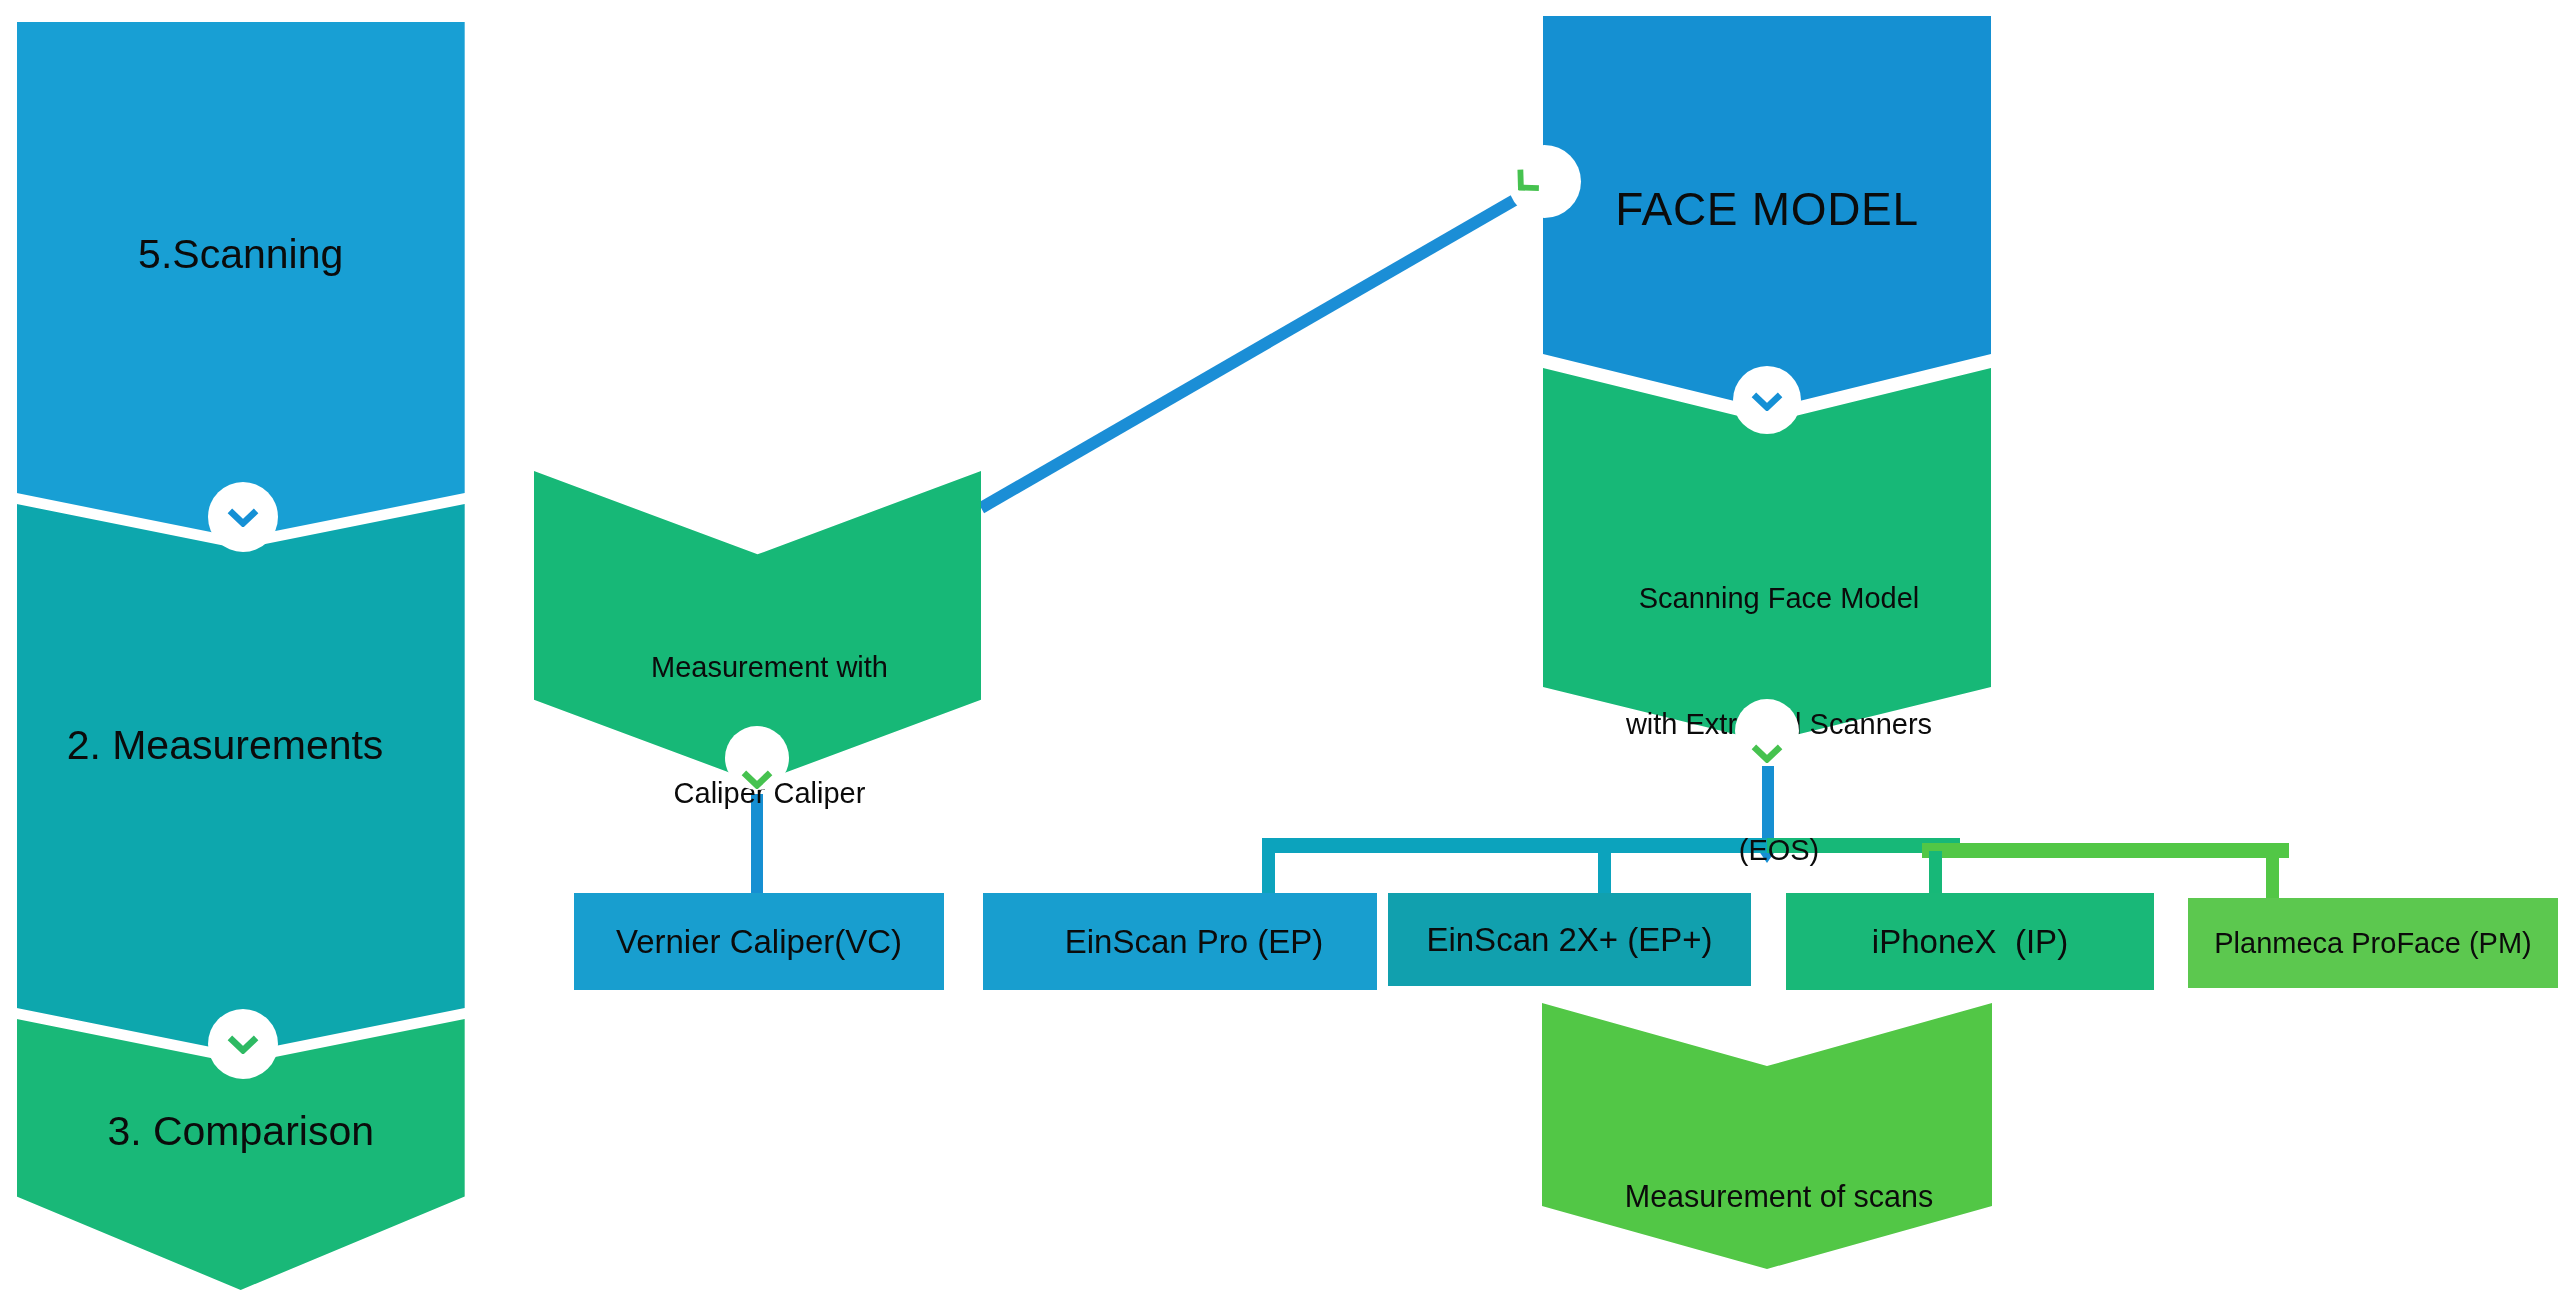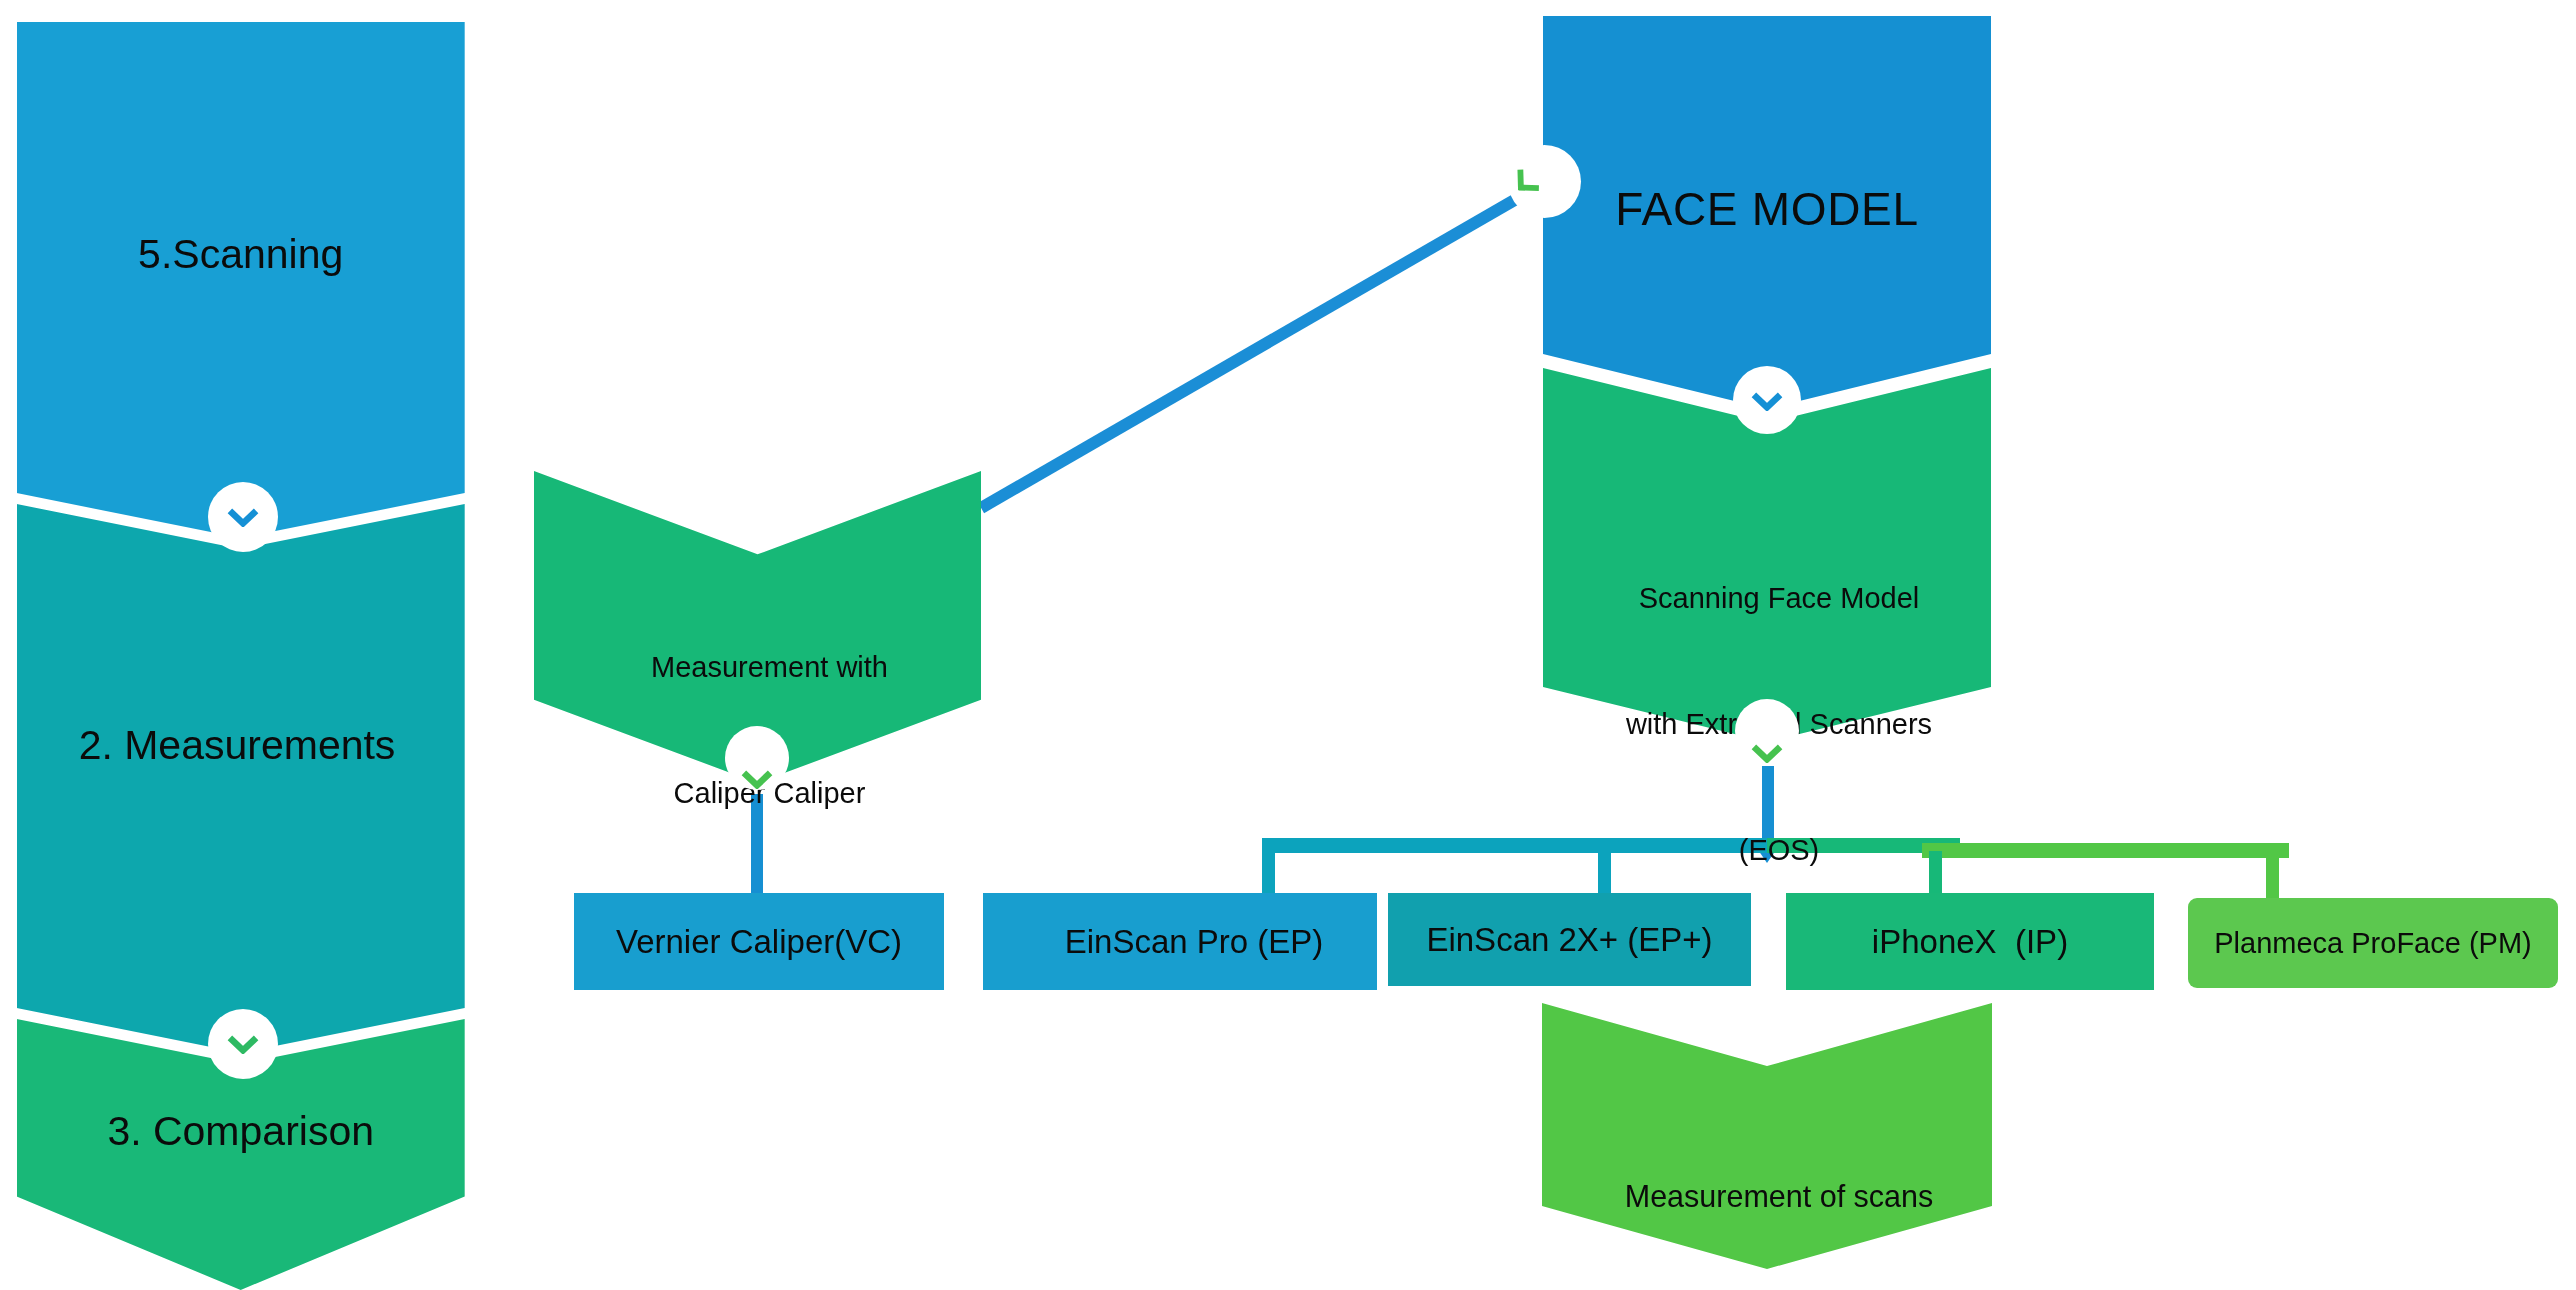--- a/index.html
+++ b/index.html
@@ -50,21 +50,21 @@
   <div class="drop" style="left: 1262px; top: 839px; width: 13px; height: 54px; background: rgb(12, 163, 189);"></div>
   <div class="drop" style="left: 1598px; top: 851px; width: 13px; height: 43px; background: rgb(12, 163, 189);"></div>
   <div class="drop" style="left: 1929px; top: 851px; width: 13px; height: 43px; background: rgb(23, 184, 120);"></div>
   <div class="drop" style="left: 2266px; top: 856px; width: 13px; height: 42px; background: rgb(82, 199, 70);"></div>
 
   <div class="chev clip-seg1" style="left: 16.7px; top: 22px; width: 448px; height: 516px; background: rgb(24, 159, 212);"></div>
   <div class="chev clip-seg2" style="left: 16.7px; top: 504px; width: 448px; height: 549px; background: rgb(13, 167, 173);"></div>
   <div class="chev clip-seg3" style="left: 16.7px; top: 1019px; width: 448px; height: 271px; background: rgb(25, 184, 120);"></div>
 
   <div class="lbl" style="left:16.7px;top:234px;width:448px;font-size:41px;">5.Scanning</div>
-  <div class="lbl" style="left:13px;top:725px;width:448px;font-size:41px;">2. Measurements</div>
+  <div class="lbl" style="left:1px;top:725px;width:448px;font-size:41px;">2. Measurements</div>
   <div class="lbl" style="left:16.7px;top:1111px;width:448px;font-size:41px;">3. Comparison</div>
 
   <div class="circle" style="left:208px;top:482px;width:70px;height:70px;"></div>
   <svg class="glyph" style="left:227px;top:508px;" width="32" height="19" viewBox="0 0 44 26">
     <polyline points="4,4 22,21 40,4" fill="none" stroke-width="9" style="stroke: rgb(21, 144, 213);"></polyline>
   </svg>
 
   <div class="circle" style="left:208px;top:1009px;width:70px;height:70px;"></div>
   <svg class="glyph" style="left:227px;top:1035px;" width="32" height="19" viewBox="0 0 44 26">
     <polyline points="4,4 22,21 40,4" fill="none" stroke-width="9" style="stroke: rgb(46, 186, 99);"></polyline>
@@ -113,21 +113,21 @@
 
   <div class="boxnode" style="left: 983px; top: 893px; width: 366px; height: 97px; font-size: 33px; background: rgb(24, 158, 207); padding-left: 28px;">
     <span>EinScan Pro (EP)</span>
   </div>
   <div class="boxnode" style="left: 1388px; top: 893px; width: 363px; height: 93px; font-size: 33px; background: rgb(17, 160, 174);">
     <span>EinScan 2X+ (EP+)</span>
   </div>
   <div class="boxnode" style="left: 1786px; top: 893px; width: 368px; height: 97px; font-size: 33px; background: rgb(25, 184, 120);">
     <span>iPhoneX  (IP)</span>
   </div>
-  <div class="boxnode" style="left: 2188px; top: 898px; width: 370px; height: 90px; font-size: 29px; background: rgb(92, 200, 79); border-radius: 9px;">
+  <div class="boxnode" style="left: 2188px; top: 898px; width: 370px; height: 90px; font-size: 29px; background: rgb(92, 200, 79);">
     <span>Planmeca ProFace (PM)</span>
   </div>
 
   <div class="chev clip-rhino" style="left: 1542px; top: 1003px; width: 450px; height: 266px; background: rgb(82, 199, 70);"></div>
   <div class="lbl" style="left:1542px;top:1091px;width:450px;font-size:30.5px;line-height:42px;">
     <span class="ln">Measurement of scans</span>
     
   </div>
 
 </div>

